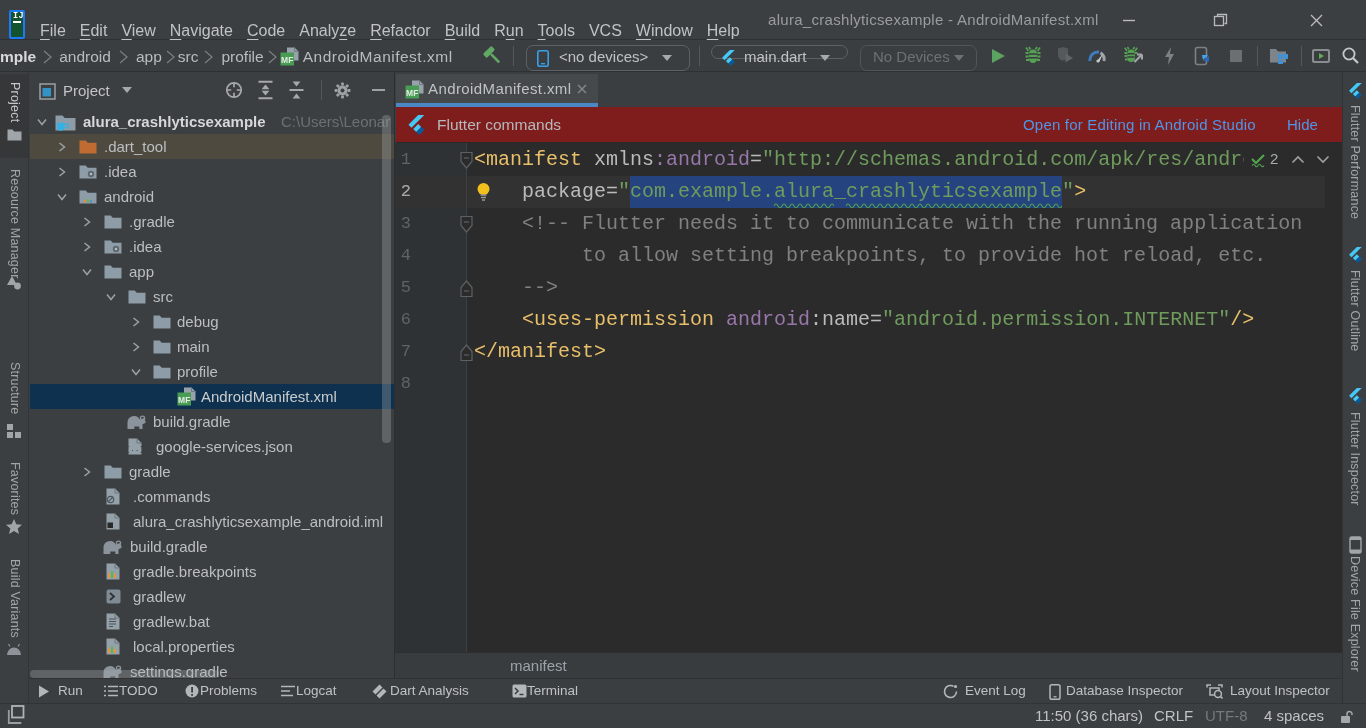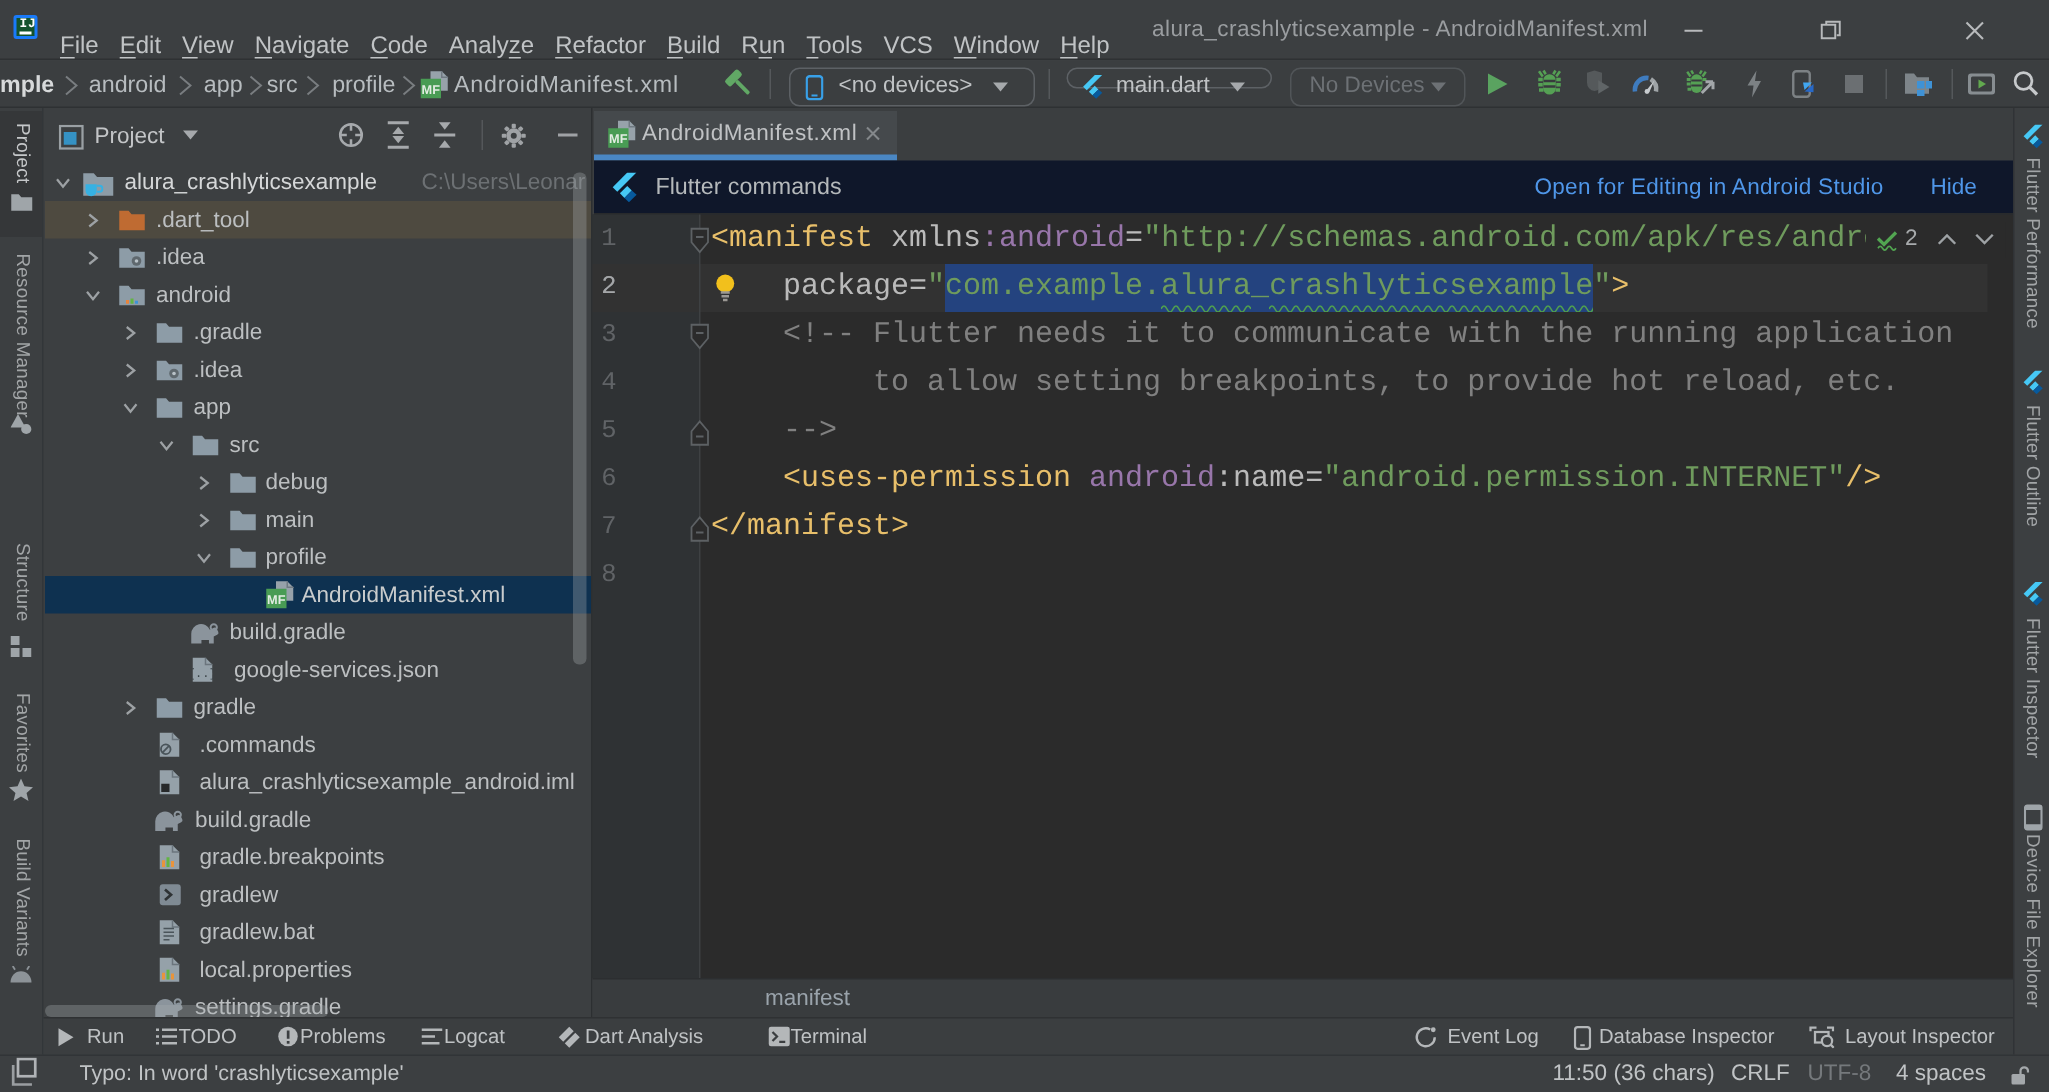--- a/index.html
+++ b/index.html
@@ -8,21 +8,21 @@
 .vt{writing-mode:vertical-rl;font-size:12.5px;color:#a2a5a7;letter-spacing:0.2px}
 .mono{font-family:"Liberation Mono",monospace}
 .cl{left:79px;white-space:pre;color:#a9b7c6}
 .cl i,.ct,.ca,.cn,.cs,.cc{font-style:normal}
 .ct{color:#e8bf6a}.ca{color:#bababa}.cn{color:#9876aa}.cs{color:#6f9b5d}.cc{color:#808080}
 u{text-decoration-thickness:1px;text-underline-offset:3px}
 </style></head>
 <body>
 
 <div class="a" style="left:0;top:0;width:1366px;height:40px;background:#3c3f41;border-bottom:1px solid #2e3133">
-  <div class="a" style="left:9px;top:10px;width:16px;height:16px;background:#14532d;border:2px solid #1a7af8;border-radius:2px">
+  <div class="a" style="left:9px;top:10px;width:16px;height:29px;background:#14532d;border:2px solid #1a7af8;border-radius:2px">
     <div class="a mono" style="left:2px;top:-1px;font-size:8.5px;font-weight:bold;color:#fff;letter-spacing:0.5px">IJ</div>
     <div class="a" style="left:2px;top:9px;width:8px;height:1.5px;background:#fff"></div>
   </div>
   <div class="a" style="left:33px;top:0;height:40px;display:flex;align-items:flex-end;font-size:16px;color:#c0c3c5">
     <span style="padding:0 7px"><u>F</u>ile</span>
       <span style="padding:0 7px"><u>E</u>dit</span>
       <span style="padding:0 7px"><u>V</u>iew</span>
       <span style="padding:0 7px"><u>N</u>avigate</span>
       <span style="padding:0 7px"><u>C</u>ode</span>
       <span style="padding:0 7px">Analy<u>z</u>e</span>
@@ -244,21 +244,21 @@
         <svg class="a" style="left:6px;top:7px" width="12" height="12" viewBox="0 0 12 12">
           <polyline points="2,3.5 6,8.5 10,3.5" fill="none" stroke="#9da1a4" stroke-width="1.5"></polyline>
         </svg>
         <svg class="a" style="left:25px;top:6px" <svg="" width="21" height="16" viewBox="0 0 21 16">
           <path d="M0.5,0.5 h7 l2.2,2.5 h10.8 v12.5 h-20 z" fill="#8d9ca7"></path>
         </svg>
         <svg class="a" style="left:26px;top:13px" width="13" height="10" viewBox="0 0 13 10">
           <path d="M1,0.8 h7.5 v4.2 a3.75,3.75 0 0 1 -7.5,0 z" fill="#36b1e3"></path>
           <path d="M8.7,1.8 h1.6 a2,2 0 0 1 0,4 h-1.6" fill="none" stroke="#36b1e3" stroke-width="1.3"></path>
         </svg>
-        <span class="a" style="left:53px;top:0;line-height:25px;font-size:15px;color:#d5d7d8;font-weight:normal;white-space:pre">alura_crashlyticsexample</span>
+        <span class="a" style="left:53px;top:0;line-height:25px;font-size:15px;color:#d5d7d8;font-weight:bold;white-space:pre">alura_crashlyticsexample</span>
         <span class="a" style="left:251px;top:0;line-height:25px;font-size:15px;color:#6c7073;white-space:pre">C:\Users\Leonar</span>
       </div>
 <div class="a" style="left:0;top:62px;width:365px;height:25px;background:#4e4a40">
         <svg class="a" style="left:26px;top:7px" width="12" height="12" viewBox="0 0 12 12">
           <polyline points="3.5,2 8.5,6 3.5,10" fill="none" stroke="#9da1a4" stroke-width="1.5"></polyline>
         </svg>
         <svg class="a" style="left:49px;top:6px" width="18" height="14" viewBox="0 0 18 14">
           <path d="M0.5,0.5 h6.2 l2,2.3 h8.8 v10.7 h-17 z" fill="#bf6b32"></path>
         </svg>
         <span class="a" style="left:74px;top:0;line-height:25px;font-size:15px;color:#bcbfc1;white-space:pre">.dart_tool</span>
@@ -463,21 +463,21 @@
       <rect x="0.5" y="5.5" width="13.5" height="13" fill="#499c54"></rect>
       <text x="7.2" y="15.6" font-family="Liberation Sans" font-size="8.5" font-weight="bold" fill="#e2ece2" text-anchor="middle">MF</text>
     </svg>
   <span class="a" style="left:32px;top:0;line-height:33px;font-size:15px;letter-spacing:0.4px;color:#c0c2c4">AndroidManifest.xml</span>
   <svg class="a" style="left:180px;top:11px" width="12" height="12" viewBox="0 0 12 12">
       <path d="M2,2 L10,10 M10,2 L2,10" stroke="#84888b" stroke-width="1.4"></path>
     </svg>
   <div class="a" style="left:0;top:31px;width:202px;height:4px;background:#4a87c4"></div>
 </div>
 
-<div class="a" style="left:396px;top:107px;width:946px;height:36px;background:#0f172a;border-bottom:1px solid #282a2c">
+<div class="a" style="left:396px;top:107px;width:946px;height:36px;background:#7f1d1d;border-bottom:1px solid #282a2c">
   <svg class="a" style="left:12px;top:8px" width="17" height="20" viewBox="0 0 13.2 16.4">
       <polygon points="8,0 0,8 2.5,10.5 13,0" fill="#46c8f5"></polygon>
       <polygon points="7.96,7.4 3.95,11.4 6.43,13.9 10.44,9.87" fill="#46c8f5"></polygon>
       <polygon points="6.43,13.9 8.9,16.3 13.1,12.1 10.44,9.87" fill="#075a9d"></polygon>
     </svg>
   <span class="a" style="left:41px;top:0;line-height:35px;font-size:15.5px;color:#b5b9bb">Flutter commands</span>
   <span class="a" style="left:627px;top:0;line-height:35px;font-size:15px;letter-spacing:0.2px;color:#4f96e8">Open for Editing in Android Studio</span>
   <span class="a" style="left:891px;top:0;line-height:35px;font-size:15px;color:#4f96e8">Hide</span>
 </div>
 
@@ -616,21 +616,20 @@
       <path d="M1,3.5 v-2.5 h4 M12,1 h4 v2.5" fill="none" stroke="#b4b7b9" stroke-width="1.5"></path>
       <rect x="4" y="4" width="9" height="7" fill="none" stroke="#b4b7b9" stroke-width="1.5"></rect>
       <circle cx="12" cy="10" r="3.4" fill="#3b3e40" stroke="#b4b7b9" stroke-width="1.5"></circle>
       <line x1="14.3" y1="12.3" x2="16.5" y2="14.5" stroke="#b4b7b9" stroke-width="1.6"></line>
     </svg>
   <span class="a" style="left:1201px;top:0;line-height:24px">Layout Inspector</span>
 </div>
 
 <div class="a" style="left:0;top:703px;width:1366px;height:25px;background:#3c3f41;border-top:1px solid #313437;font-size:15px;color:#c0c3c5">
 
-  <span class="a" style="left:53px;top:0;line-height:24px;font-size:14.3px">Typo: In word 'crashlyticsexample'</span>
   <span class="a" style="left:1035px;top:0;line-height:24px">11:50 (36 chars)</span>
   <span class="a" style="left:1154px;top:0;line-height:24px">CRLF</span>
   <span class="a" style="left:1205px;top:0;line-height:24px;color:#75797c">UTF-8</span>
   <span class="a" style="left:1264px;top:0;line-height:24px">4 spaces</span>
   <svg class="a" style="left:1339px;top:6px" width="14" height="14" viewBox="0 0 14 14">
       <rect x="2" y="6" width="9" height="7" rx="1" fill="#a4a8ab"></rect>
       <path d="M8,6 v-2 a2.5,2.5 0 0 1 5,0 v1" fill="none" stroke="#a4a8ab" stroke-width="1.5"></path>
     </svg>
 </div>
 

